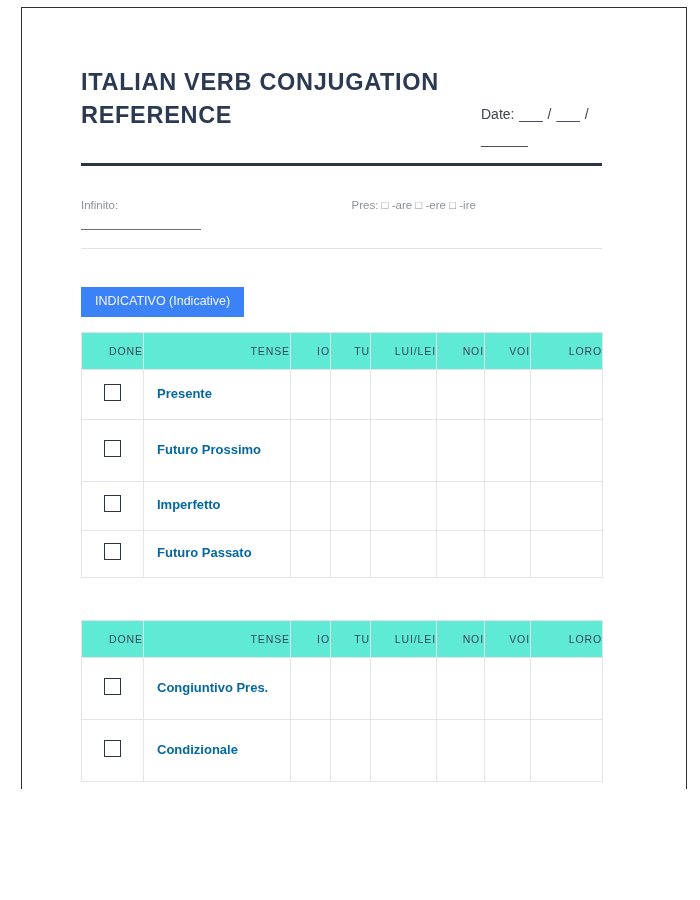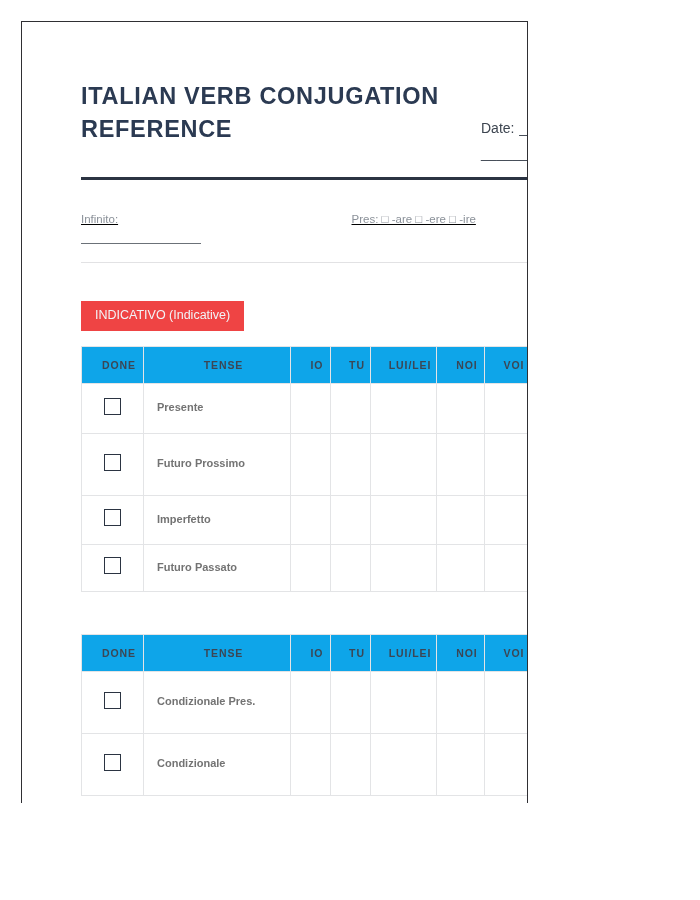--- a/index.html
+++ b/index.html
@@ -7,22 +7,22 @@
     margin: 0; padding: 0;
     width: 700px; height: 900px;
     background: #ffffff;
     font-family: "Liberation Sans", sans-serif;
     overflow: hidden;
   }
 
   
   .page-sheet {
     position: absolute;
-    left: 21px; top: 21px;
-    width: 507px; height: 782px;
+    left: 21px; top: 7px;
+    width: 666px; height: 782px;
     border: 1.5px solid #2f2f33;
     border-bottom: none;
     background: #ffffff;
     overflow: hidden;
   }
   .page-inner {
     position: absolute;
     left: 59px; top: 0;
     width: 521px;
   }
@@ -63,21 +63,20 @@
     display: flex;
     margin-top: 29px;
     width: 521px;
   }
   .meta-cell {
     flex: 1 1 0;
     padding-right: 18px;
     padding-bottom: 6px;
     border-bottom: 1px solid #e2e2e4;
     min-height: 54px;
-    text-decoration: underline;
   }
   .meta-cell:nth-child(2) { padding-left: 20px; }
   .meta-cell:nth-child(3) { padding-left: 20px; padding-right: 0; }
   .meta-label {
     font-size: 11.5px;
     color: #8b9199;
     line-height: 1.75;
     display: block;
   }
   .infinito-line {
@@ -88,47 +87,47 @@
     margin-top: 2px;
   }
 
   
   .section { width: 521px; }
   .section-1 { margin-top: 38px; }
   .section-2 { margin-top: 42px; }
 
   .section-badge {
     display: inline-block;
-    background: #ef4444;
+    background: #3b82f6;
     color: #f2f4f7;
     font-size: 12.5px;
     padding: 8px 14px 9px 14px;
     line-height: 1;
     white-space: nowrap;
   }
 
   
   table.tense-table {
     border-collapse: collapse;
     width: 521px;
     margin-top: 15px;
     table-layout: fixed;
   }
   table.tense-table th,
   table.tense-table td {
     border: 1px solid #e3e4e6;
     vertical-align: middle;
   }
   table.tense-table thead th {
-    background: #0ea5e9;
+    background: #5eead4;
     font-size: 10.5px;
-    font-weight: bold;
+    font-weight: normal;
     color: #3c4654;
     letter-spacing: 0.9px;
-    text-align: center;
+    text-align: right;
     padding: 12px 0 12px 13px;
     height: 37px;
   }
   th.c-done   { width: 62px; }
   th.c-tense  { width: 147px; }
   th.c-io     { width: 40px; }
   th.c-tu     { width: 40px; }
   th.c-luilei { width: 66px; }
   th.c-noi    { width: 48px; }
   th.c-voi    { width: 46px; }
@@ -140,23 +139,23 @@
   table.tense-table td.cell-done {
     text-align: center;
   }
   .checkbox-box {
     display: inline-block;
     width: 17px; height: 17px;
     border: 1.5px solid #2b3442;
     background: #ffffff;
   }
   table.tense-table td.cell-tense {
-    font-size: 11px;
+    font-size: 13px;
     font-weight: bold;
-    color: #737373;
+    color: #0369a1;
     padding: 10px 14px 10px 13px;
     line-height: 1.42;
   }
   tr.row-h1 td { height: 50px; }
   tr.row-h2 td { height: 62px; }
   tr.row-h3 td { height: 49px; }
   tr.row-h4 td { height: 47px; }
 </style>
 </head>
 <body>
@@ -262,21 +261,21 @@
             <th class="c-noi">NOI</th>
             <th class="c-voi">VOI</th>
             <th class="c-loro">LORO</th>
           </tr>
         </thead>
         <tbody>
           <tr class="row-h2">
             <td class="cell-done">
               <span class="checkbox-box"></span>
             </td>
-            <td class="cell-tense">Condizionale Pres.</td>
+            <td class="cell-tense">Congiuntivo Pres.</td>
             <td></td>
             <td></td>
             <td></td>
             <td></td>
             <td></td>
             <td></td>
           </tr>
           <tr class="row-h2">
             <td class="cell-done">
               <span class="checkbox-box"></span>

